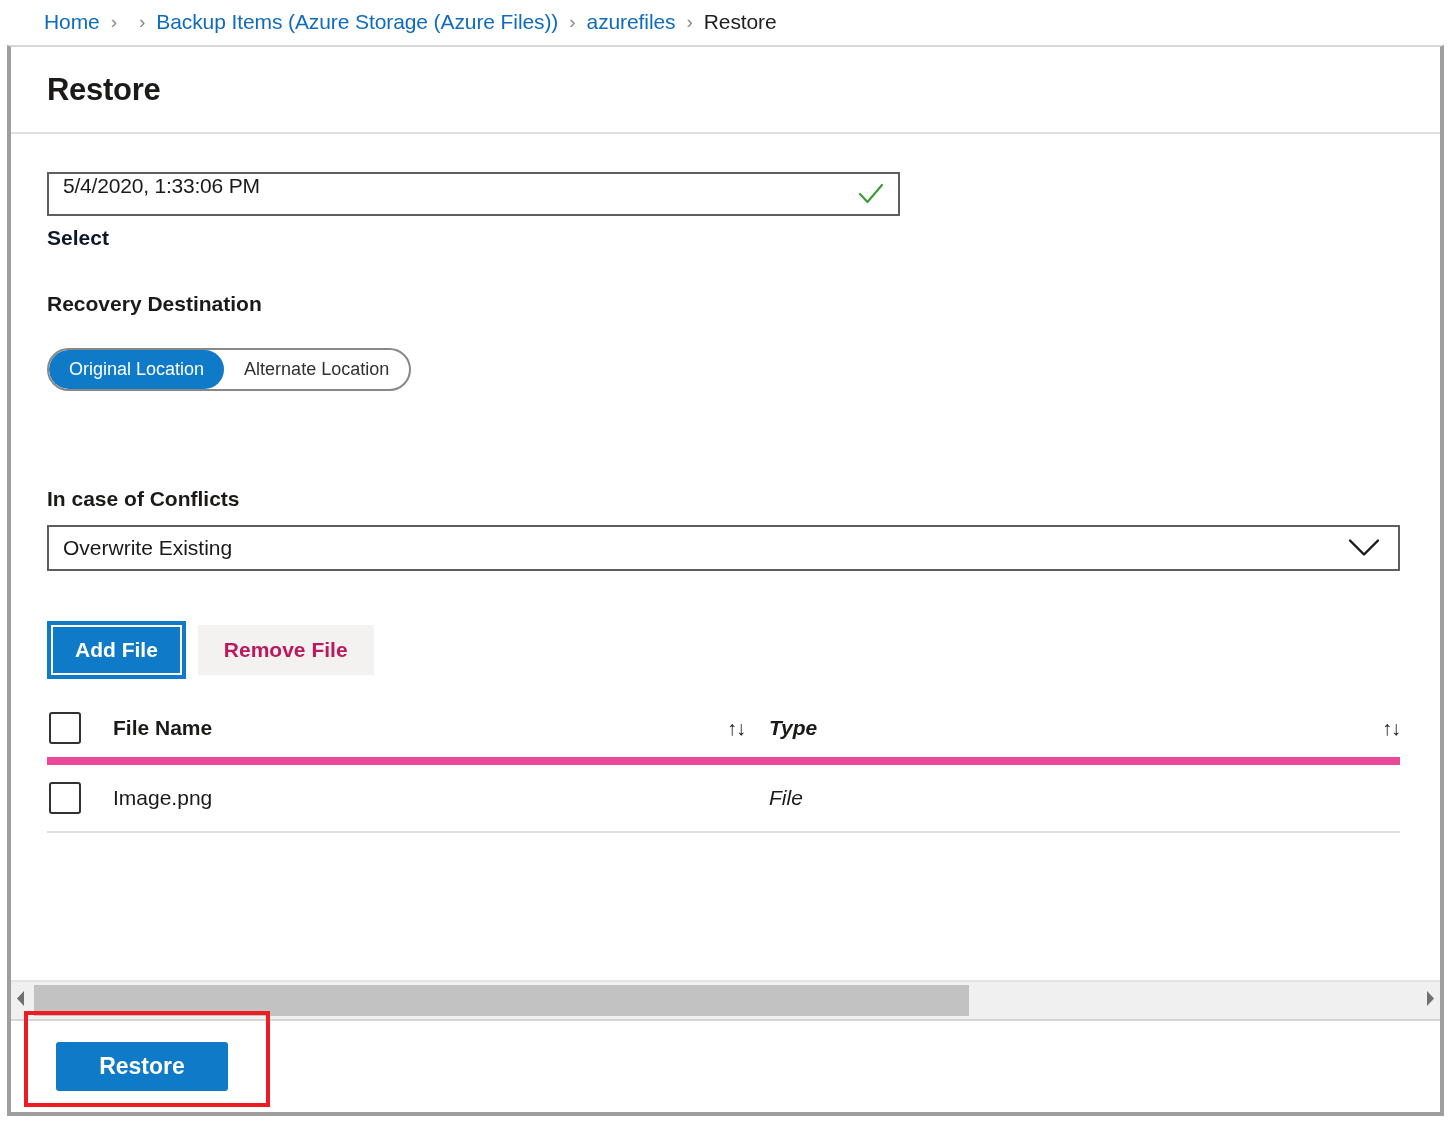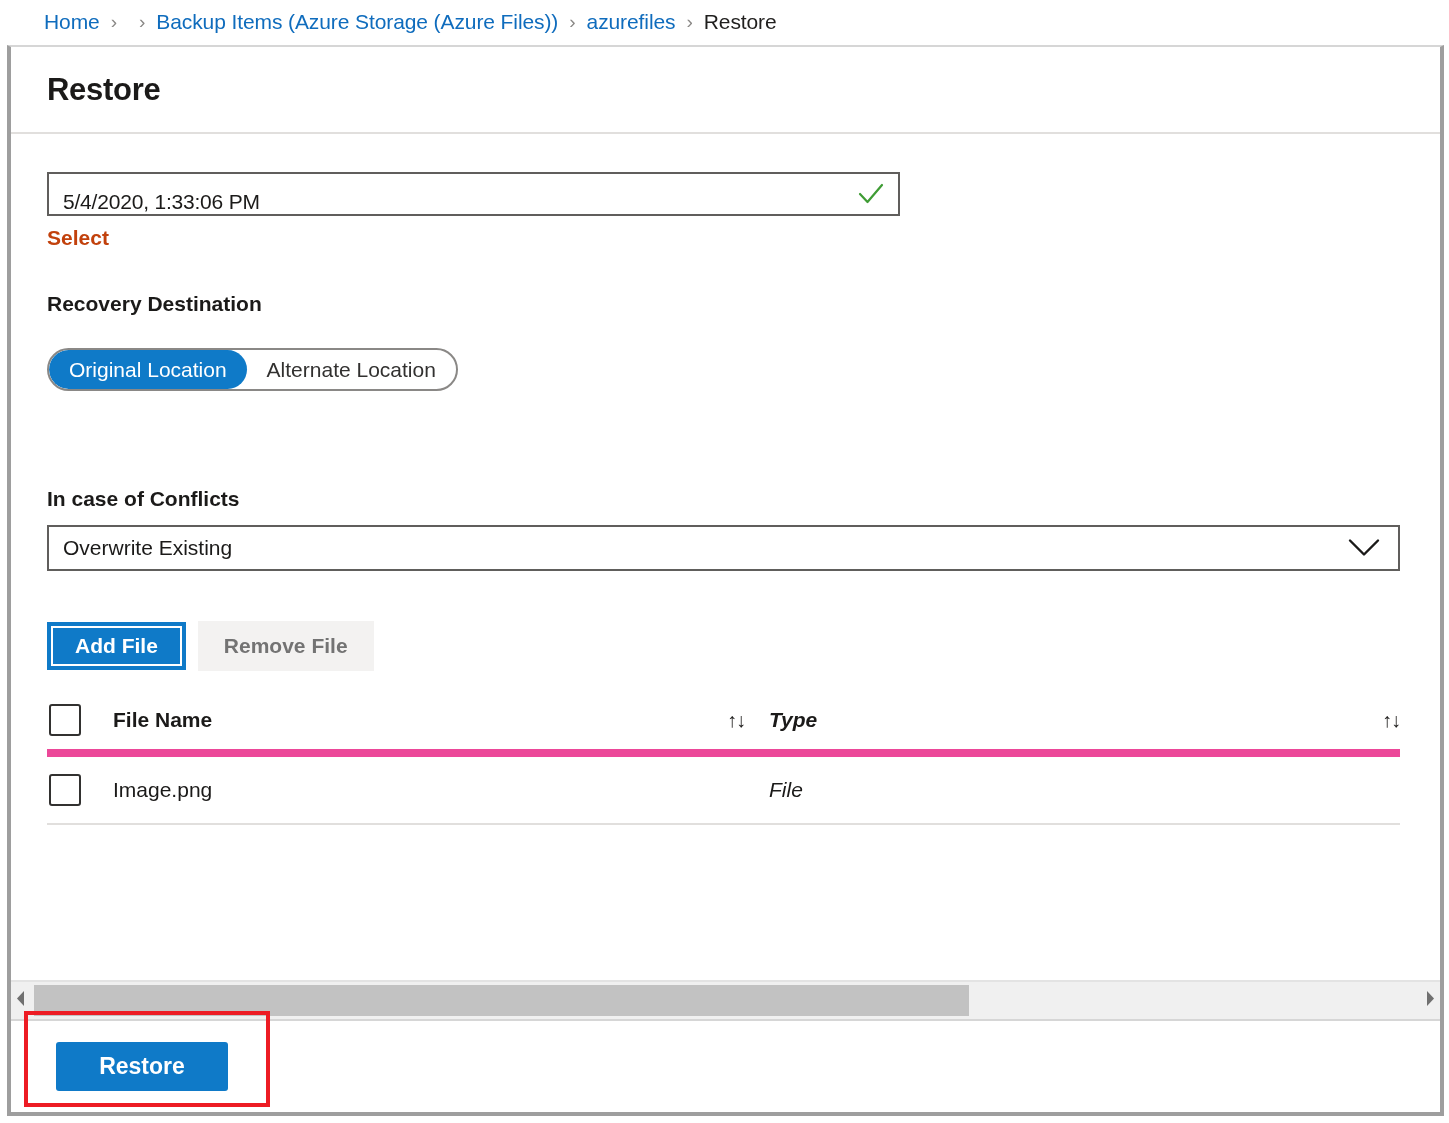--- a/index.html
+++ b/index.html
@@ -108,21 +108,21 @@
 
   .field-col { flex: 1 1 auto; }
 
   .textbox {
     position: relative;
     height: 44px;
     border: 2px solid #605e5c;
     background: #ffffff;
     box-sizing: border-box;
     display: flex;
-    align-items: flex-end;
+    align-items: flex-start;
     padding: 0 14px;
     width: 853px;
   }
   .textbox-value {
     font-size: 21px;
     color: #1b1a19;
     letter-spacing: -0.2px;
   }
   .check-icon {
     position: absolute;
@@ -130,21 +130,21 @@
     top: 50%;
     transform: translateY(-50%);
     display: block;
     line-height: 0;
   }
 
   .select-link {
     margin-top: 10px;
     font-size: 21px;
     font-weight: 600;
-    color: #c2410c;
+    color: #0f172a;
     cursor: pointer;
     display: inline-block;
   }
 
   .section-label {
     font-size: 21px;
     font-weight: 600;
     color: #1b1a19;
   }
 
@@ -158,21 +158,21 @@
     box-sizing: border-box;
     padding: 0;
     overflow: hidden;
     background: #ffffff;
   }
   .pill-opt {
     height: 39px;
     display: flex;
     align-items: center;
     padding: 0 20px;
-    font-size: 21px;
+    font-size: 18px;
     border-radius: 20px;
     cursor: pointer;
     box-sizing: border-box;
     color: #323130;
     white-space: nowrap;
   }
   .pill-opt.selected {
     background: #0f7ac8;
     color: #ffffff;
   }
@@ -209,32 +209,32 @@
     background: #0f7ac8;
     padding: 4px;
     box-sizing: border-box;
     cursor: pointer;
   }
   .btn-primary-focus .inner {
     border: 2px solid #ffffff;
     color: #ffffff;
     font-size: 21px;
     font-weight: 700;
-    height: 40px;
+    height: 50px;
     display: flex;
     align-items: center;
     justify-content: center;
     padding: 0 22px;
     box-sizing: border-box;
     white-space: nowrap;
   }
 
   .btn-disabled {
     background: #f3f2f1;
-    color: #737373;
+    color: #be185d;
     font-size: 21px;
     font-weight: 600;
     height: 50px;
     display: flex;
     align-items: center;
     justify-content: center;
     padding: 0 26px;
     box-sizing: border-box;
     cursor: default;
     white-space: nowrap;

